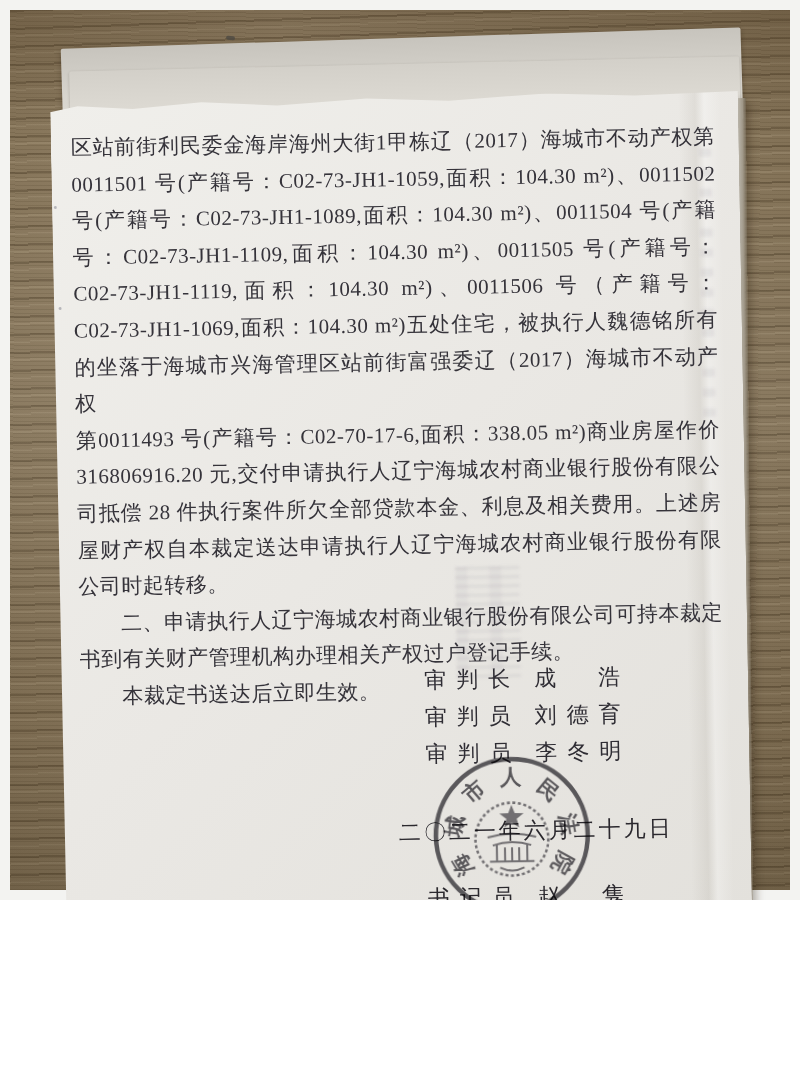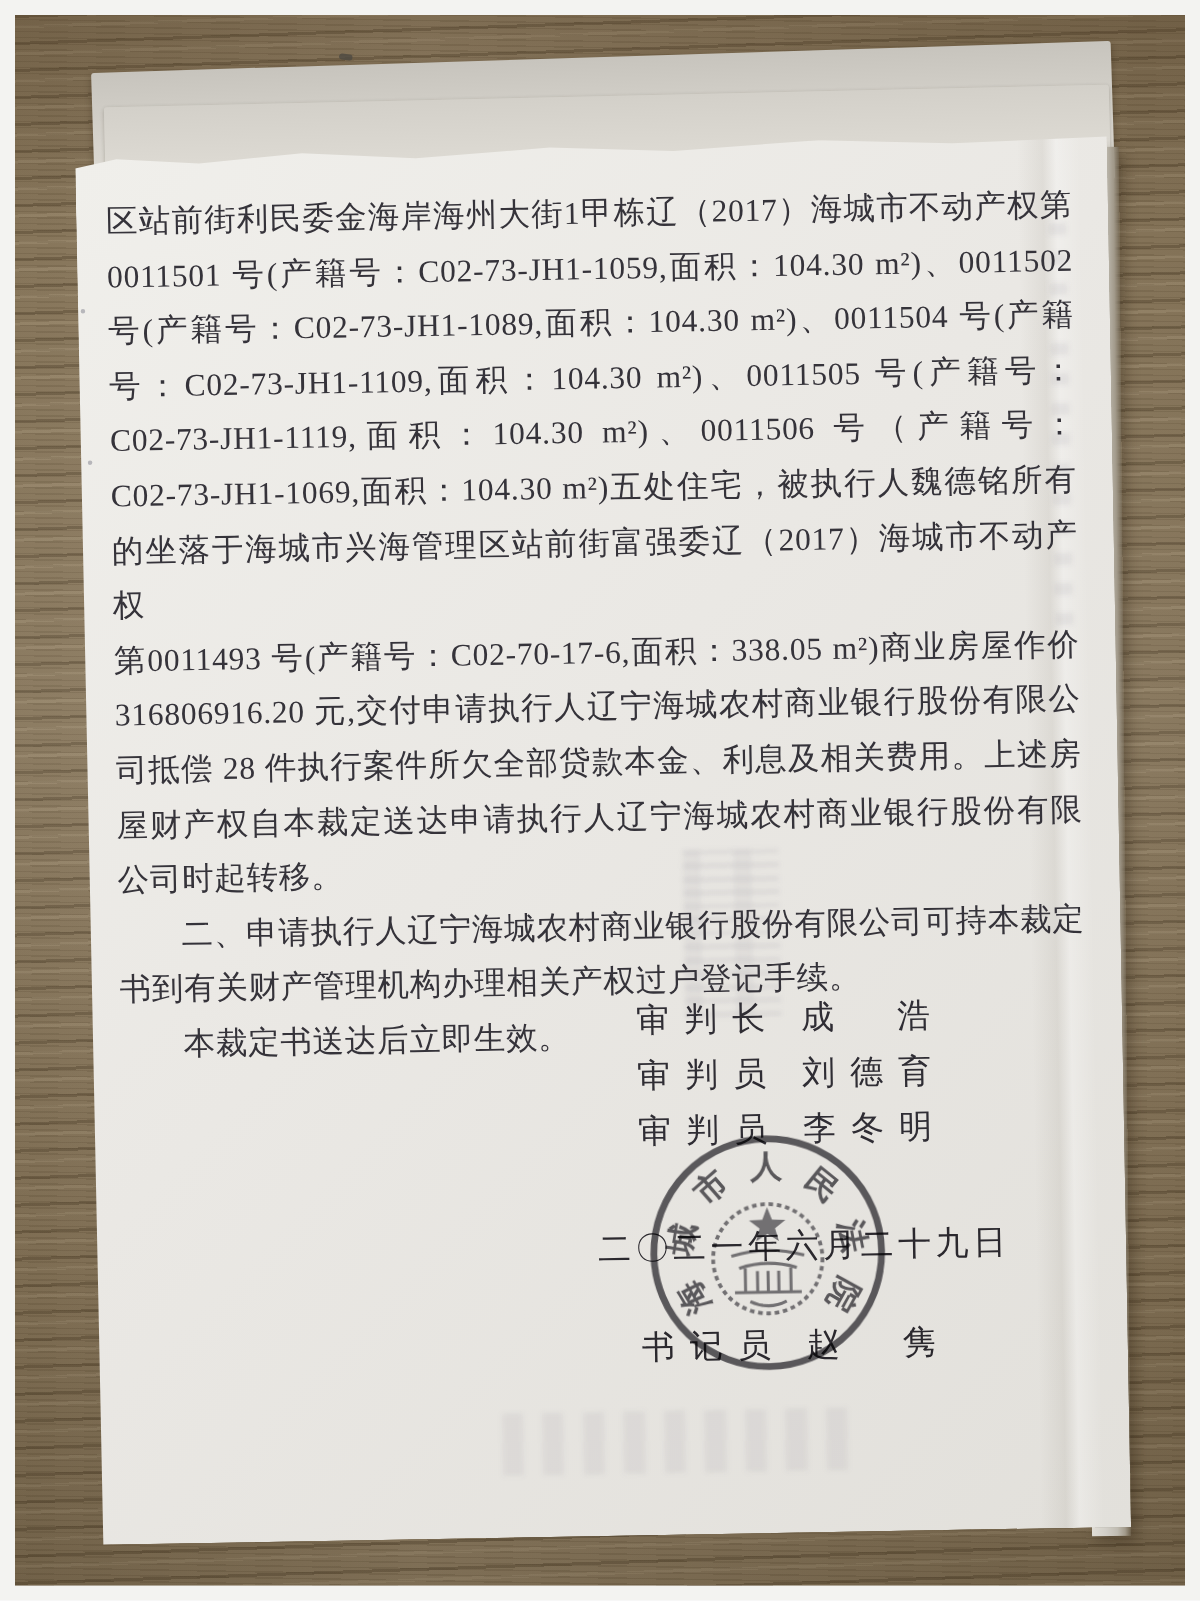--- a/index.html
+++ b/index.html
@@ -1,17 +1,17 @@
 <!DOCTYPE html>
 <html><head>
 <meta charset="utf-8">
 <style>
   html,body{margin:0;padding:0;}
   body{font-family:"Liberation Serif","DejaVu Serif",serif;}
-  .stage{position:relative;width:800px;height:1067px;background:#f3f3f1;overflow:hidden;}
+  .stage{position:relative;width:800px;height:900px;background:#f3f3f1;overflow:hidden;}
   
   .wood{position:absolute;left:10px;top:10px;right:10px;bottom:10px;
     background:
       linear-gradient(180deg, rgba(70,52,30,.30), rgba(0,0,0,0) 14%, rgba(255,255,255,.05) 45%, rgba(60,45,25,.12) 80%, rgba(50,38,20,.25)),
       repeating-linear-gradient(178deg, rgba(58,44,24,.30) 0 2px, rgba(0,0,0,0) 2px 7px, rgba(250,235,205,.10) 7px 9px, rgba(0,0,0,0) 9px 18px),
       repeating-linear-gradient(181deg, rgba(70,55,32,.16) 0 1px, rgba(0,0,0,0) 1px 4px),
       linear-gradient(90deg,#86755a,#97866b 35%,#8e7d62 65%,#837257);
   }
   
   .backsheet1{position:absolute;left:62px;top:38px;width:680px;height:92px;

